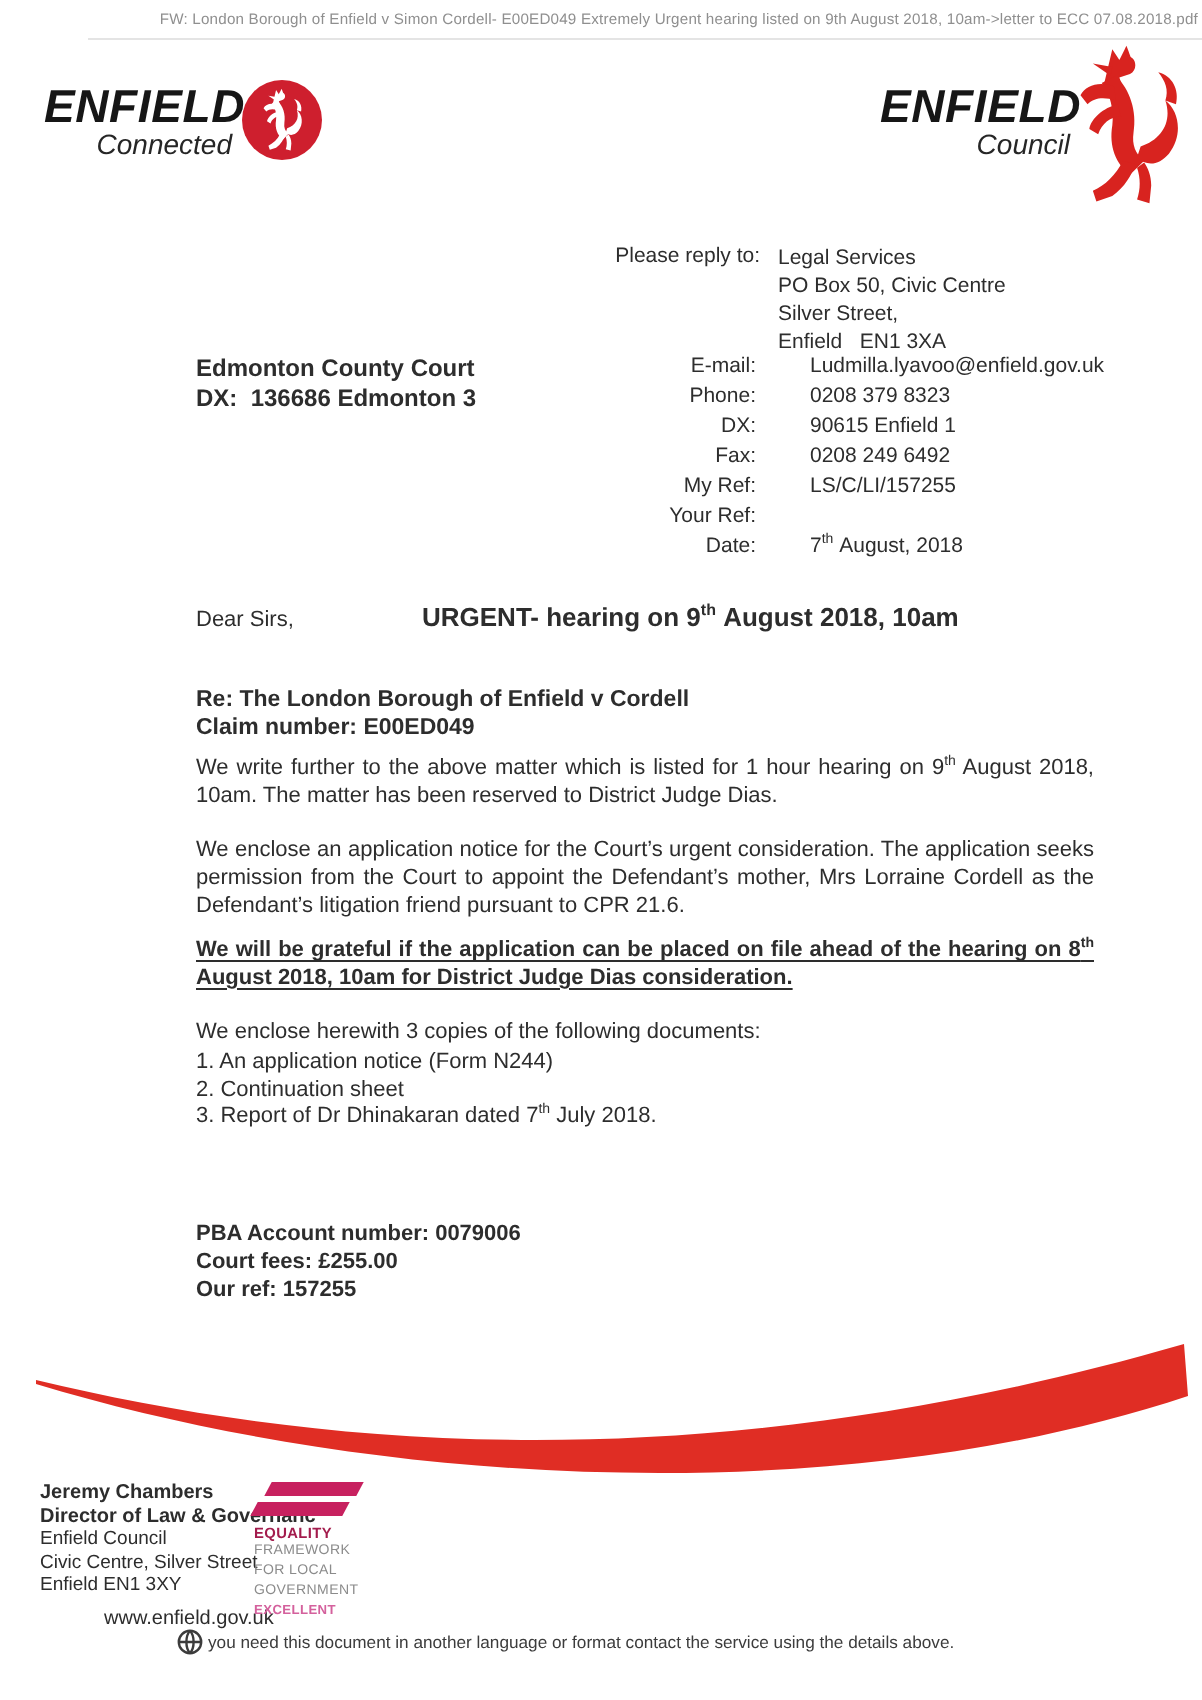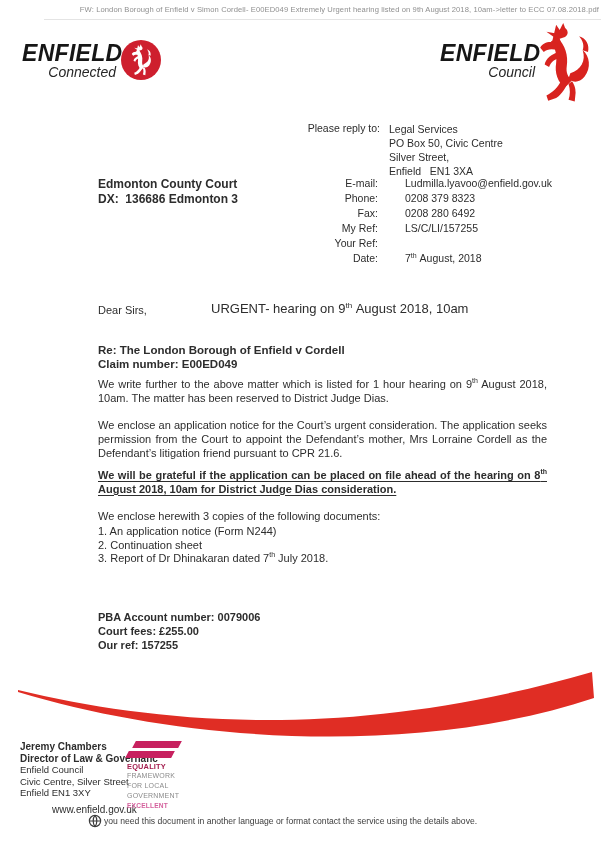--- a/index.html
+++ b/index.html
@@ -27,21 +27,21 @@
 
   .recipient{position:absolute;left:98px;top:177px;font-weight:700;font-size:12px;line-height:14.5px;}
 
   .fields{position:absolute;left:285px;top:177px;font-size:10.5px;}
   .frow{height:15px;display:flex;gap:18px;}
   .flabel{width:93px;text-align:right;margin-right:9px;flex:none;}
 
   sup{font-size:7px;vertical-align:super;line-height:0;}
 
   .salutation{position:absolute;left:98px;top:304px;font-size:11px;}
-  .urgent{position:absolute;left:211px;top:301px;font-size:13px;font-weight:400;}
+  .urgent{position:absolute;left:211px;top:301px;font-size:13px;font-weight:700;}
   .urgent sup{font-size:8px;}
   .re-block{position:absolute;left:98px;top:343px;font-size:11.5px;font-weight:700;line-height:14px;}
 
   .para{position:absolute;left:98px;width:449px;font-size:11px;line-height:13.8px;text-align:justify;}
   .p1{top:378px;}
   .p2{top:419px;}
   .p3{top:469px;font-weight:700;text-decoration:underline;text-underline-offset:2px;}
   .p4{top:510px;text-align:left;}
   .docs{position:absolute;left:98px;top:525px;font-size:11px;line-height:13.6px;}
   .p5{top:585px;text-align:left;}
@@ -120,22 +120,26 @@
   <div class="fields">
     <div class="frow">
       <span class="flabel">E-mail:</span>
       <span class="fvalue">Ludmilla.lyavoo@enfield.gov.uk</span>
     </div>
     <div class="frow">
       <span class="flabel">Phone:</span>
       <span class="fvalue">0208 379 8323</span>
     </div>
     <div class="frow">
+      <span class="flabel">DX:</span>
+      <span class="fvalue">90615 Enfield 1</span>
+    </div>
+    <div class="frow">
       <span class="flabel">Fax:</span>
-      <span class="fvalue">0208 280 6492</span>
+      <span class="fvalue">0208 249 6492</span>
     </div>
     <div class="frow">
       <span class="flabel">My Ref:</span>
       <span class="fvalue">LS/C/LI/157255</span>
     </div>
     <div class="frow">
       <span class="flabel">Your Ref:</span>
       <span class="fvalue"></span>
     </div>
     <div class="frow">

